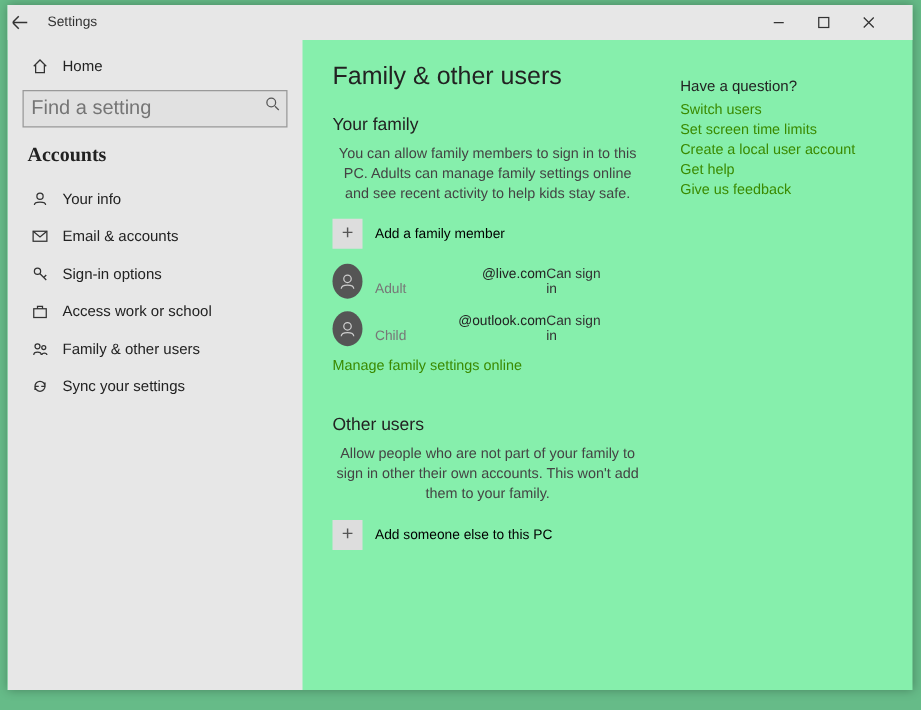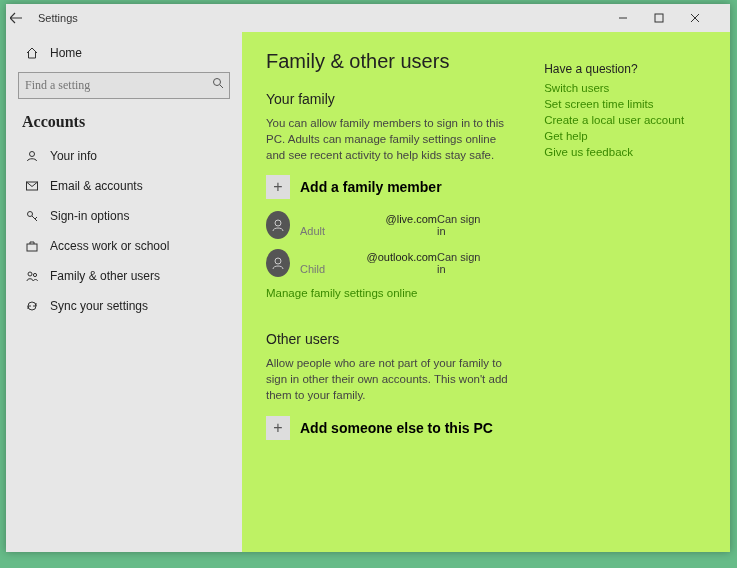--- a/index.html
+++ b/index.html
@@ -1,40 +1,40 @@
 <!DOCTYPE html>
 <html><head>
 <meta charset="utf-8">
 <style>
   * { box-sizing: border-box; margin: 0; padding: 0; font-family: "Segoe UI", sans-serif; }
   body { width: 737px; height: 568px; background: #6b8; overflow: hidden; }
-  .window { width: 724px; height: 548px; margin: 4px 0 0 6px; background: #bef264; display: flex; flex-direction: column; box-shadow: 0 0 8px rgba(0,0,0,.3); }
+  .window { width: 724px; height: 548px; margin: 4px 0 0 6px; background: #86efac; display: flex; flex-direction: column; box-shadow: 0 0 8px rgba(0,0,0,.3); }
   .titlebar { height: 28px; display: flex; align-items: center; padding: 0 4px; background: #e7e7e7; font-size: 11px; color: #333; }
   .titlebar .back { width: 24px; text-align: center; cursor: pointer; }
   .titlebar .title { flex: 0 0 auto; margin-left: 4px; }
   .titlebar .spacer { flex: 1; }
   .winbtn { width: 36px; text-align: center; font-size: 12px; cursor: pointer; color: #333; }
   .body { flex: 1; display: flex; overflow: hidden; }
   .sidebar { width: 236px; background: #e7e7e7; padding: 8px 0; display: flex; flex-direction: column; font-size: 12px; color: #222; }
   .home { display: flex; align-items: center; padding: 6px 16px; cursor: pointer; }
   .home .icon, .navitem .icon { width: 20px; display: inline-flex; justify-content: center; margin-right: 8px; font-size: 13px; }
   .searchwrap { margin: 6px 12px 10px; position: relative; }
-  .search { width: 100%; border: 1px solid #999; background: #fff0; padding: 5px 24px 5px 6px; font-size: 12px; outline: none; background: #e1e1e1; font-family: Liberation Serif, serif; }
+  .search { width: 100%; border: 1px solid #999; background: #fff0; padding: 5px 24px 5px 6px; font-size: 16px; outline: none; background: #e1e1e1; }
   .searchicon { position: absolute; right: 6px; top: 5px; font-size: 12px; color: #555; }
   .section-label { font-weight: 600; padding: 4px 16px 10px; font-size: 16px; font-family: Liberation Serif, serif; }
   .navlist { display: flex; flex-direction: column; }
   .navitem { display: flex; align-items: flex-start; padding: 8px 16px; cursor: pointer; font-size: 12px; }
   .content { flex: 1; display: flex; padding: 18px 24px 0 24px; overflow: auto; }
   .main { flex: 1; max-width: 340px; }
   h1 { font-weight: 400; font-size: 20px; margin-bottom: 18px; color: #222; }
   h2 { font-weight: 400; font-size: 14px; margin: 8px 0 8px; color: #222; }
-  .desc { font-size: 11.5px; color: #444; line-height: 1.4; margin-bottom: 12px; max-width: 300px; }
+  .desc { font-size: 11.5px; color: #444; line-height: 1.4; margin-bottom: 12px; max-width: 300px; text-align: center; }
   .addrow { display: flex; align-items: center; margin: 6px 0 12px; cursor: pointer; }
   .plusbtn { width: 24px; height: 24px; background: #ddd; display: flex; align-items: center; justify-content: center; font-size: 16px; color: #555; margin-right: 10px; }
-  .addlabel { font-size: 14px; font-weight: bold; }
+  .addlabel { font-size: 11px; }
   .userrow { display: flex; align-items: center; margin: 6px 0 10px; cursor: pointer; }
   .avatar { width: 28px; height: 28px; border-radius: 50%; background: #555; color: #ccc; display: flex; align-items: center; justify-content: center; margin-right: 10px; font-size: 14px; }
   .ucol { display: flex; flex-direction: column; font-size: 11px; width: 160px; }
   .uemail { color: #222; text-align: right; }
   .urole { color: #777; }
   .ustatus { font-size: 11px; color: #333; margin-left: auto; margin-right: 30px; }
   .link { font-size: 11.5px; color: #3a8a00; cursor: pointer; display: block; margin: 4px 0; }
   .aside { width: 180px; margin-left: 30px; font-size: 11.5px; }
   .aside h3 { font-weight: 400; font-size: 12px; color: #222; margin: 12px 0 6px; }
   .secgap { height: 20px; }

